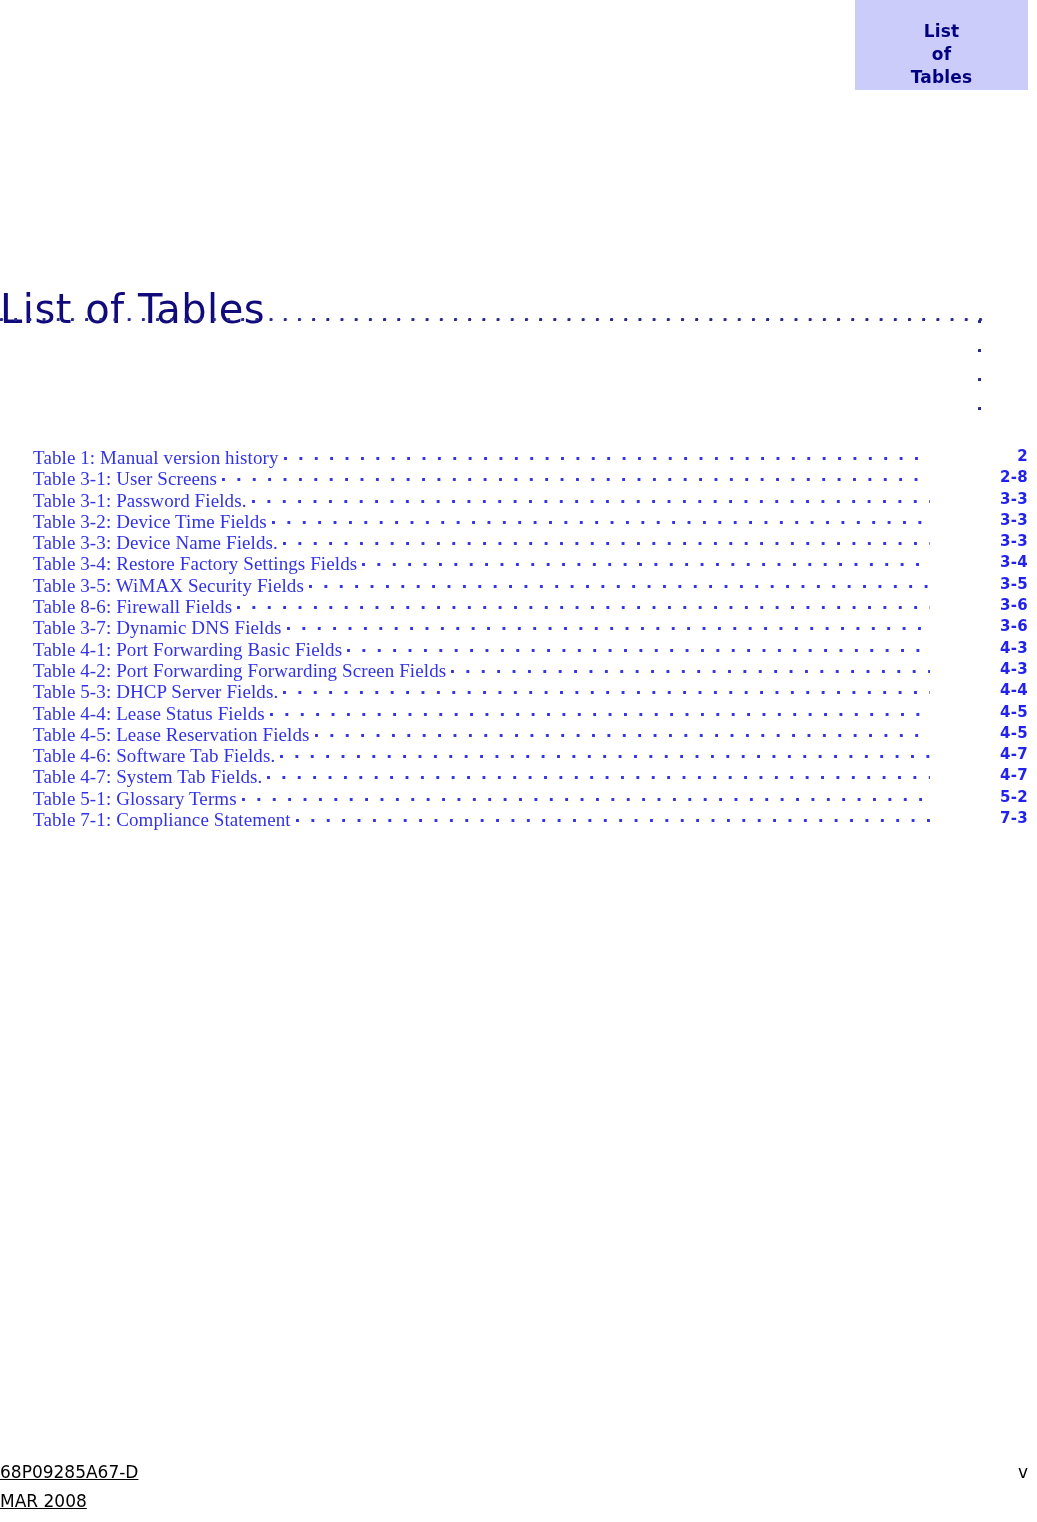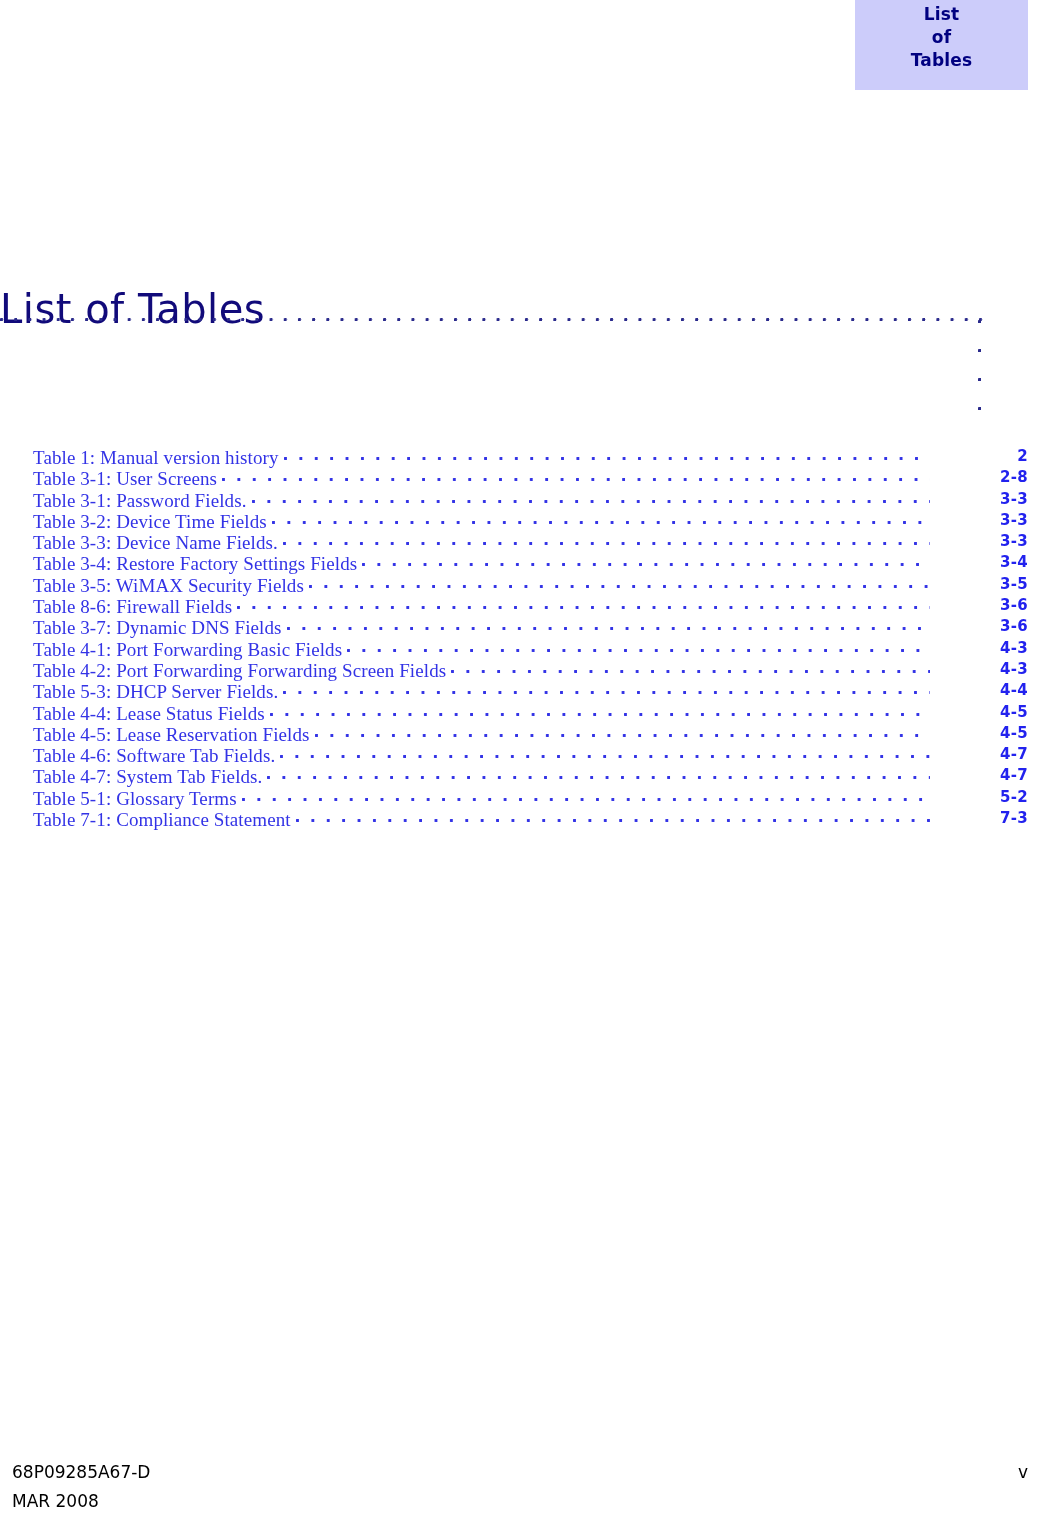--- a/index.html
+++ b/index.html
@@ -24,21 +24,21 @@
     top: 0px;
     width: 173px;
     height: 90px;
     background: #ccccfa;
     color: #000080;
     font-family: "DejaVu Sans", sans-serif;
     font-weight: bold;
     font-size: 17px;
     line-height: 23px;
     text-align: center;
-    padding-top: 3px;
+    padding-top: 20px;
     box-sizing: border-box;
     letter-spacing: 0.2px;
   }
   .thumb-tab div { display: block; }
 
   
   .page-title {
     position: absolute;
     left: 0px;
     top: 258px;
@@ -131,22 +131,23 @@
   }
   .footer-line {
     position: relative;
     height: 29px;
     font-family: "DejaVu Sans", sans-serif;
     font-size: 17px;
     color: #000000;
   }
   .footer-left {
     position: absolute;
-    left: 12px;
+    left: 0px;
     top: 0px;
+    text-decoration: underline;
   }
   .footer-right {
     position: absolute;
     right: 0px;
     top: 0px;
     font-weight: normal;
   }
 </style>
 </head>
 <body>

